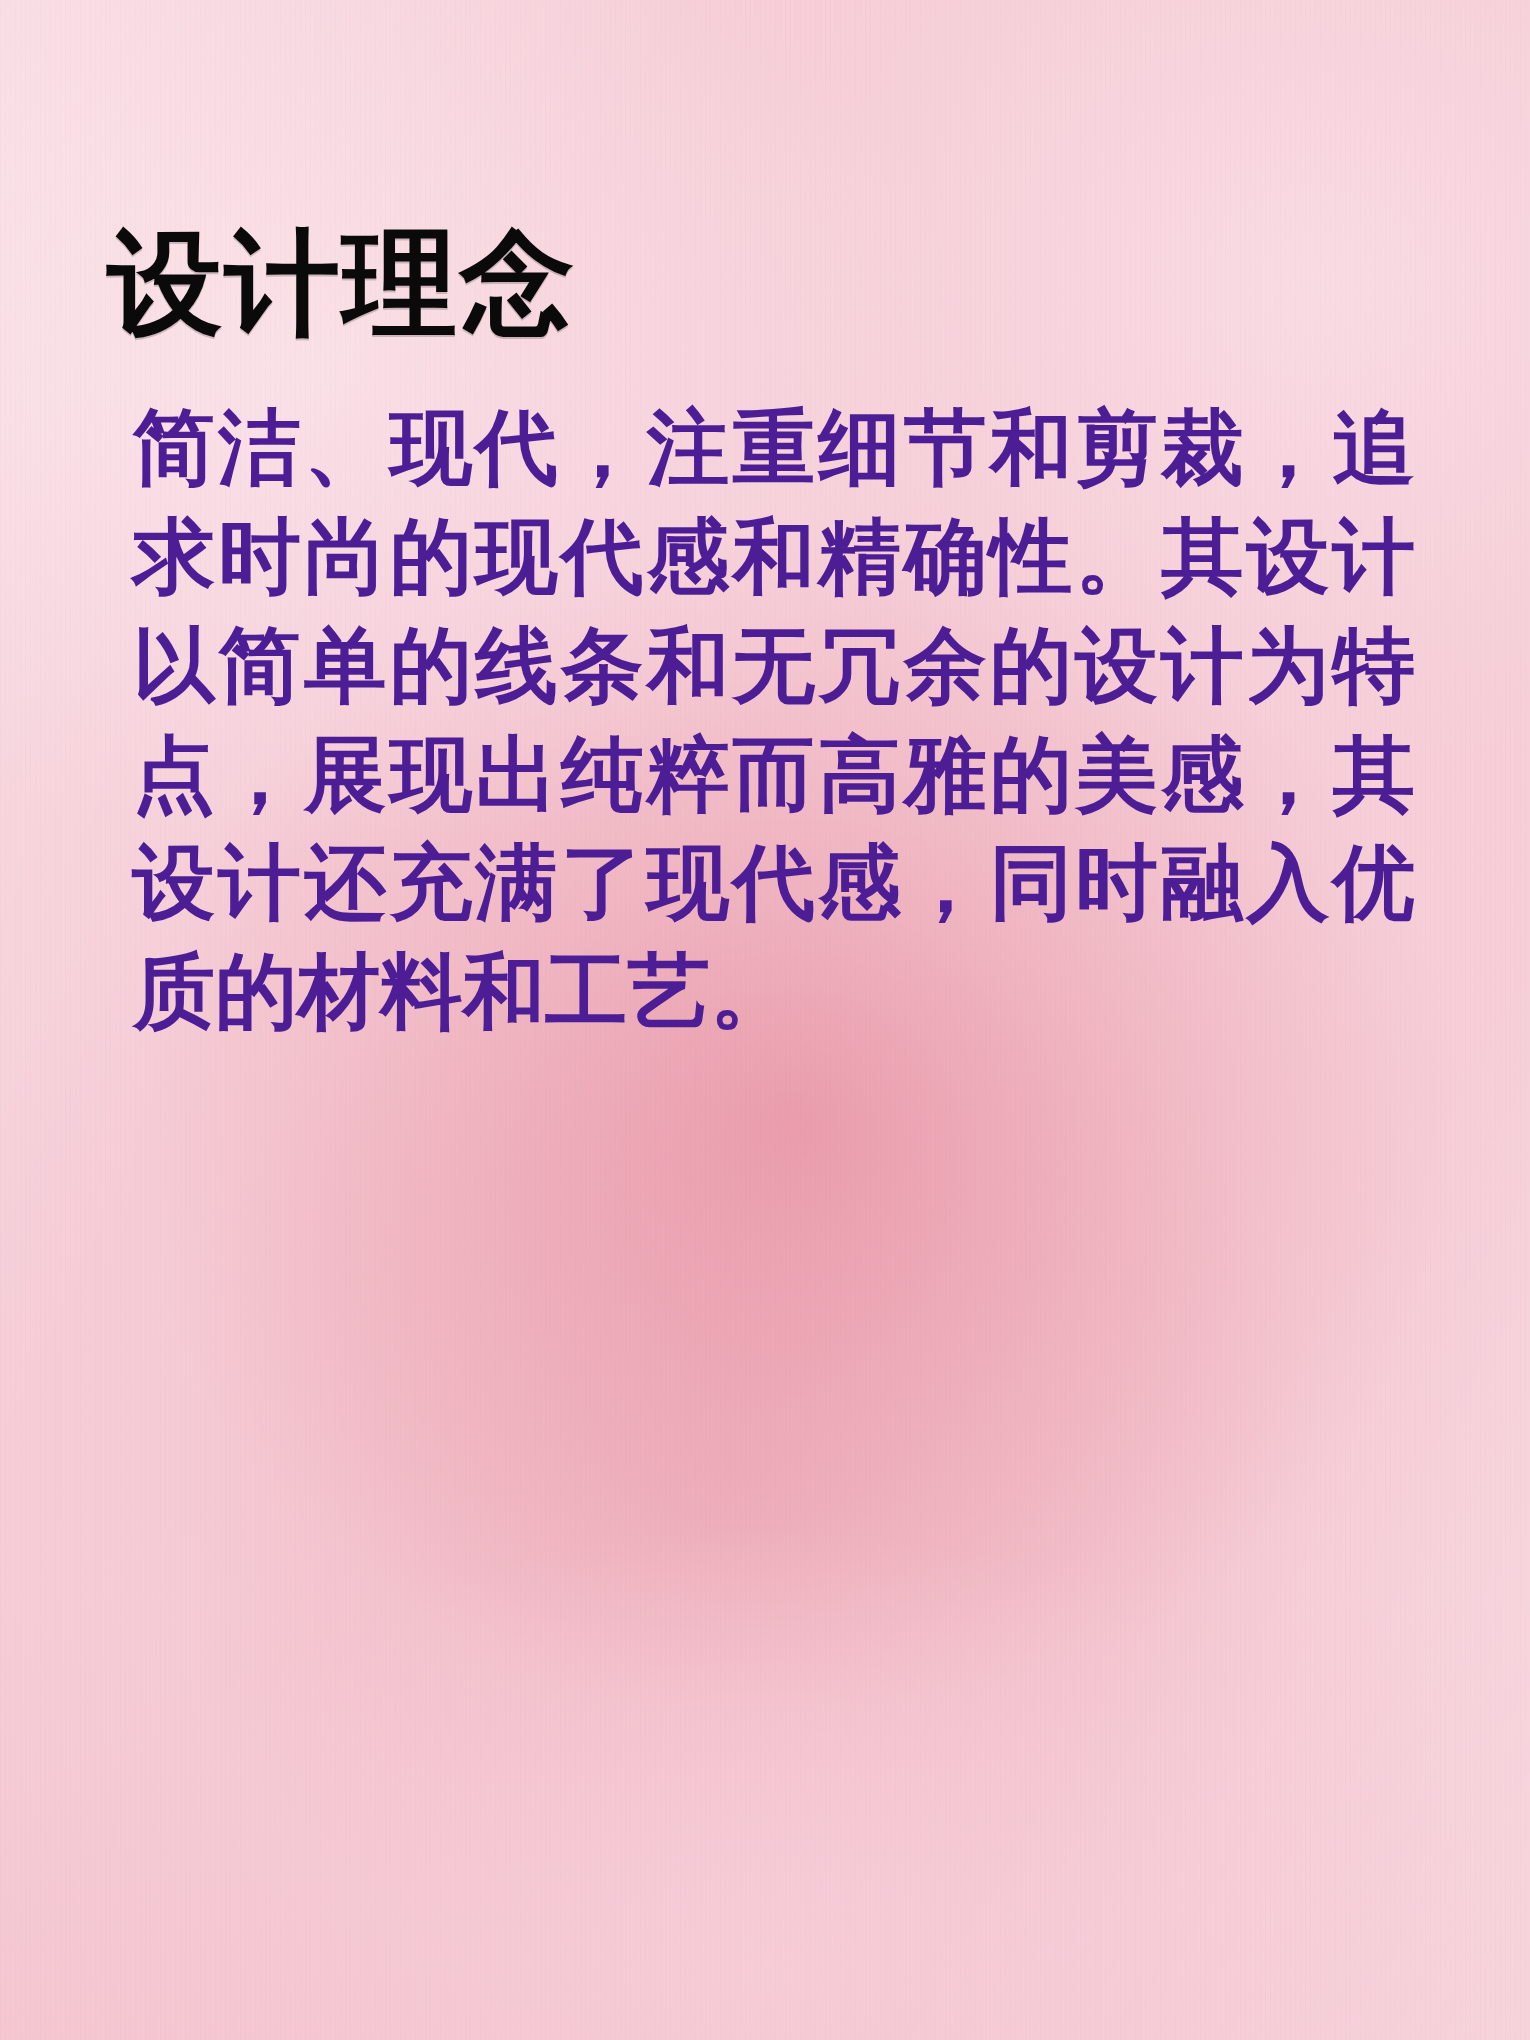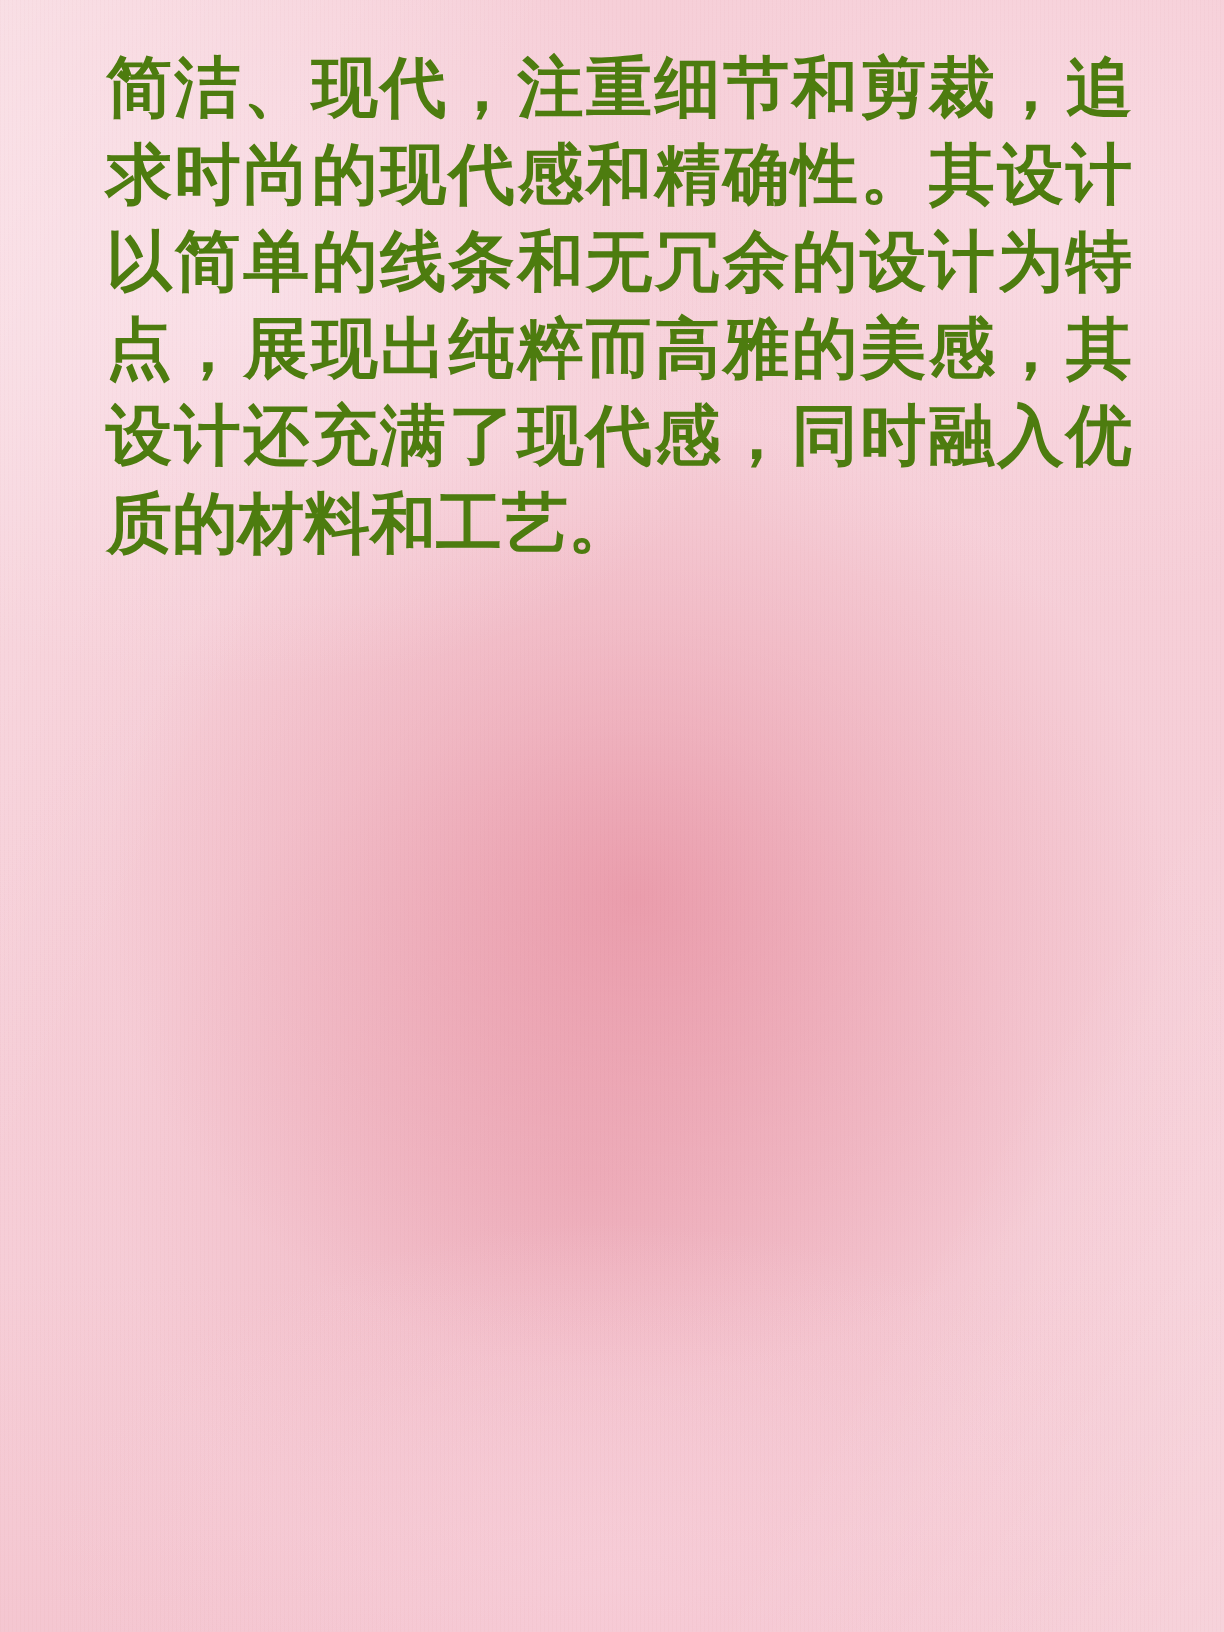--- a/index.html
+++ b/index.html
@@ -67,23 +67,23 @@
     font-family: "DejaVu Serif", "Liberation Serif", serif;
     font-weight: 700;
     color: #0a0a0a;
     letter-spacing: 0.02em;
     line-height: 1.06;
     margin: 0;
     text-shadow: 0 2px 0 rgba(0,0,0,0.18);
   }
 
   .section-body {
-    font-family: Liberation Serif, serif;
+    font-family: Liberation Mono, monospace;
     font-weight: 700;
-    color: #4d7c0f;
+    color: #4c1d95;
     margin: 0;
     text-align: justify;
     text-justify: inter-character;
   }
 
   
   #heading-design {
     font-size: 92px;
     padding-top: 178px;
     padding-left: 12px;
@@ -116,18 +116,19 @@
 <div id="page">
 
   <div id="bg-wash-a"></div>
   <div id="bg-wash-b"></div>
   <div id="bg-wash-c"></div>
   <div id="bg-grain"></div>
 
   <div id="content">
 
     <section>
+      <h1 id="heading-design" class="section-heading">设计理念</h1>
       <p id="body-design" class="section-body">简洁、现代，注重细节和剪裁，追求时尚的现代感和精确性。其设计以简单的线条和无冗余的设计为特点，展现出纯粹而高雅的美感，其设计还充满了现代感，同时融入优质的材料和工艺。</p>
     </section>
 
 
   </div>
 </div>
 
 </body></html>

